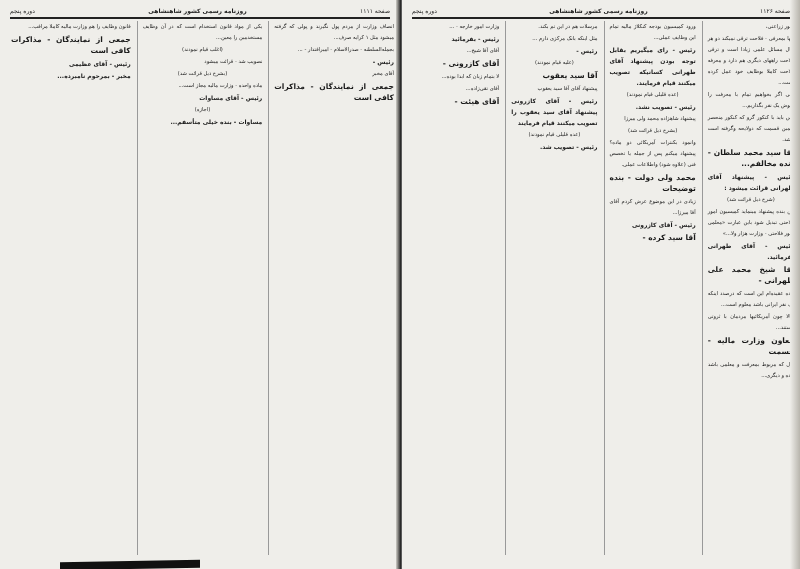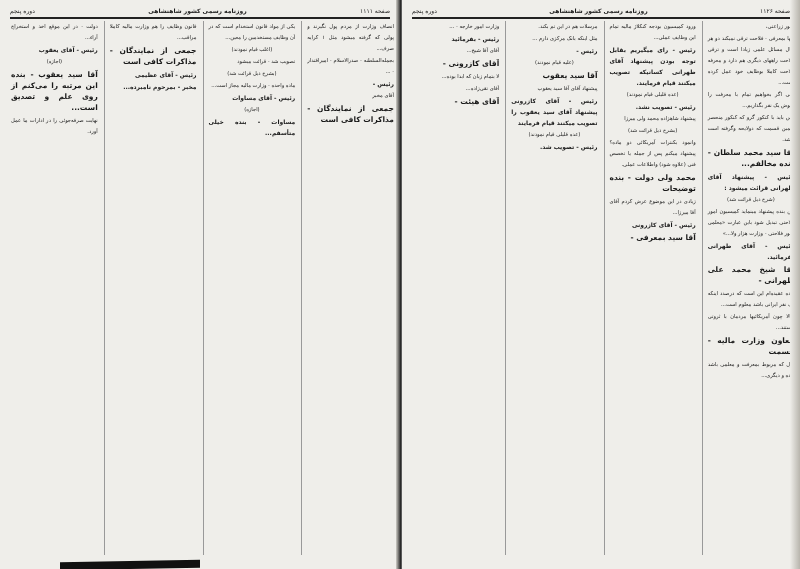--- a/index.html
+++ b/index.html
@@ -53,27 +53,20 @@
         <p class="speaker">رئیس - آقای مساوات</p>
         <p class="center">(اجازه)</p>
         <p class="speaker">مساوات - بنده خیلی متأسفم...</p>
       </div>
       <div class="col">
         <p>قانون وظایف را هم وزارت مالیه کاملا مراقب...</p>
         <h3>جمعی از نمایندگان - مذاکرات کافی است</h3>
         <p class="speaker">رئیس - آقای عظیمی</p>
         <p class="speaker">مخبر - بمرحوم نامبرده...</p>
       </div>
-      <div class="col">
-        <p>دولت - در این موقع اخذ و استخراج آراء...</p>
-        <p class="speaker">رئیس - آقای یعقوب</p>
-        <p class="center">(اجازه)</p>
-        <h3>آقا سید یعقوب - بنده این مرتبه را می‌کنم از روی علم و تصدیق است...</h3>
-        <p>نهایت صرفه‌جوئی را در ادارات ما عمل آورد.</p>
-      </div>
     </div>
   <div class="bottom-mark"></div>
 </div>
 
 <div class="gutter"></div>
 
 <div class="page right">
   <div class="header">
     <span>صفحه ۱۱۲۶</span>
     <span class="mid">روزنامه رسمی کشور شاهنشاهی</span>
@@ -101,21 +94,21 @@
         <p>ورود کمیسیون بودجه کنکلاژ مالیه تمام این وظایف عملی...</p>
         <p class="speaker">رئیس - رای میگیریم بقابل توجه بودن پیشنهاد آقای طهرانی کسانیکه تصویب میکنند قیام فرمایند.</p>
         <p class="center">(عده قلیلی قیام نمودند)</p>
         <p class="speaker">رئیس - تصویب نشد.</p>
         <p>پیشنهاد شاهزاده محمد ولی میرزا</p>
         <p class="center">(بشرح ذیل قرائت شد)</p>
         <p>وانمود بکنترات آمریکائی دو ماده؟ پیشنهاد میکنم پس از جمله یا تخصص فنی (علاوه شود) واطلاعات عملی.</p>
         <h3>محمد ولی دولت - بنده توضیحات</h3>
         <p>زیادی در این موضوع عرض کردم آقای آقا میرزا...</p>
         <p class="speaker">رئیس - آقای کازرونی</p>
-        <h3>آقا سید بمعرفی -</h3>
+        <h3>آقا سید کرده -</h3>
       </div>
       <div class="col">
         <p>مرسلات هم در این تم بکند.</p>
         <p>مثل اینکه بانک مرکزی دارم ...</p>
         <p class="speaker">رئیس -</p>
         <p class="center">(علیه قیام نمودند)</p>
         <h3>آقا سید یعقوب</h3>
         <p>پیشنهاد آقای آقا سید یعقوب</p>
         <p class="speaker">رئیس - آقای کازرونی پیشنهاد آقای سید یعقوب را تصویب میکنند قیام فرمایند</p>
         <p class="center">(عده قلیلی قیام نمودند)</p>

